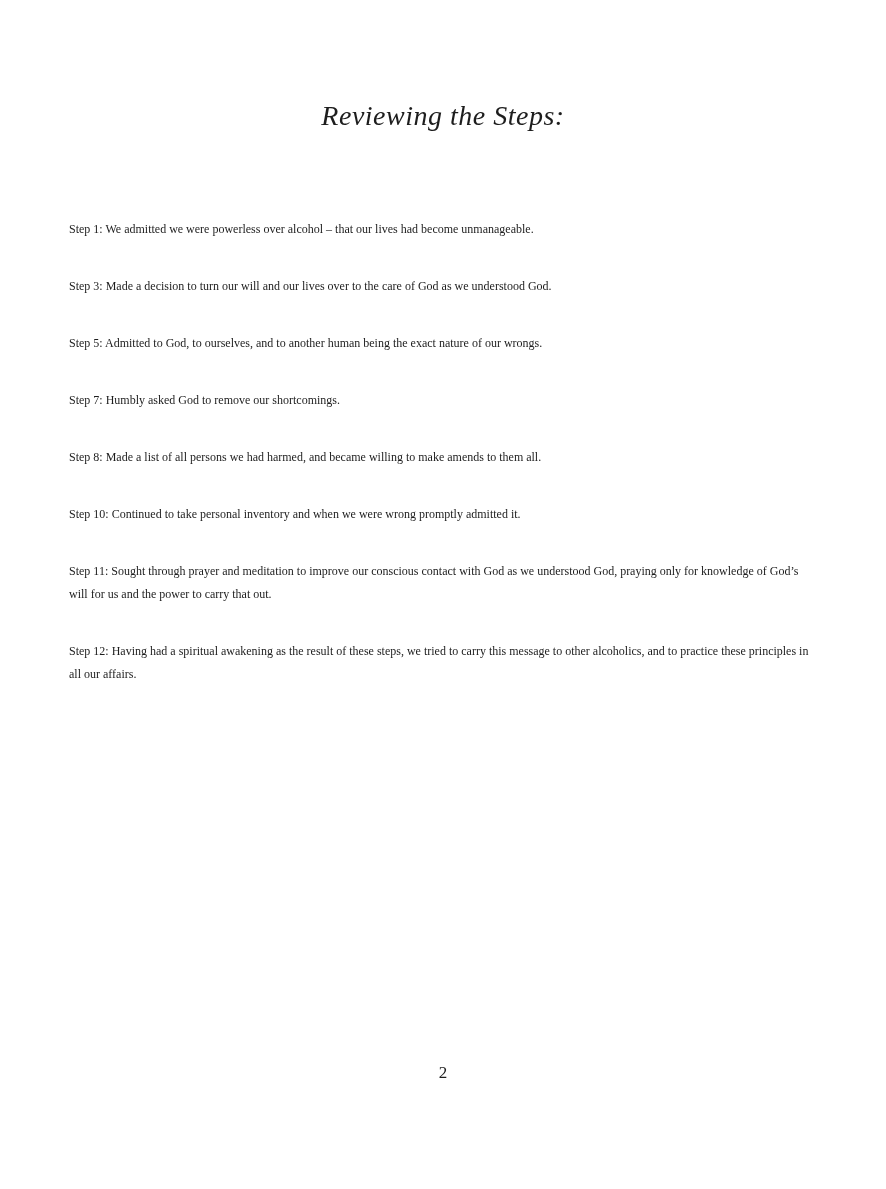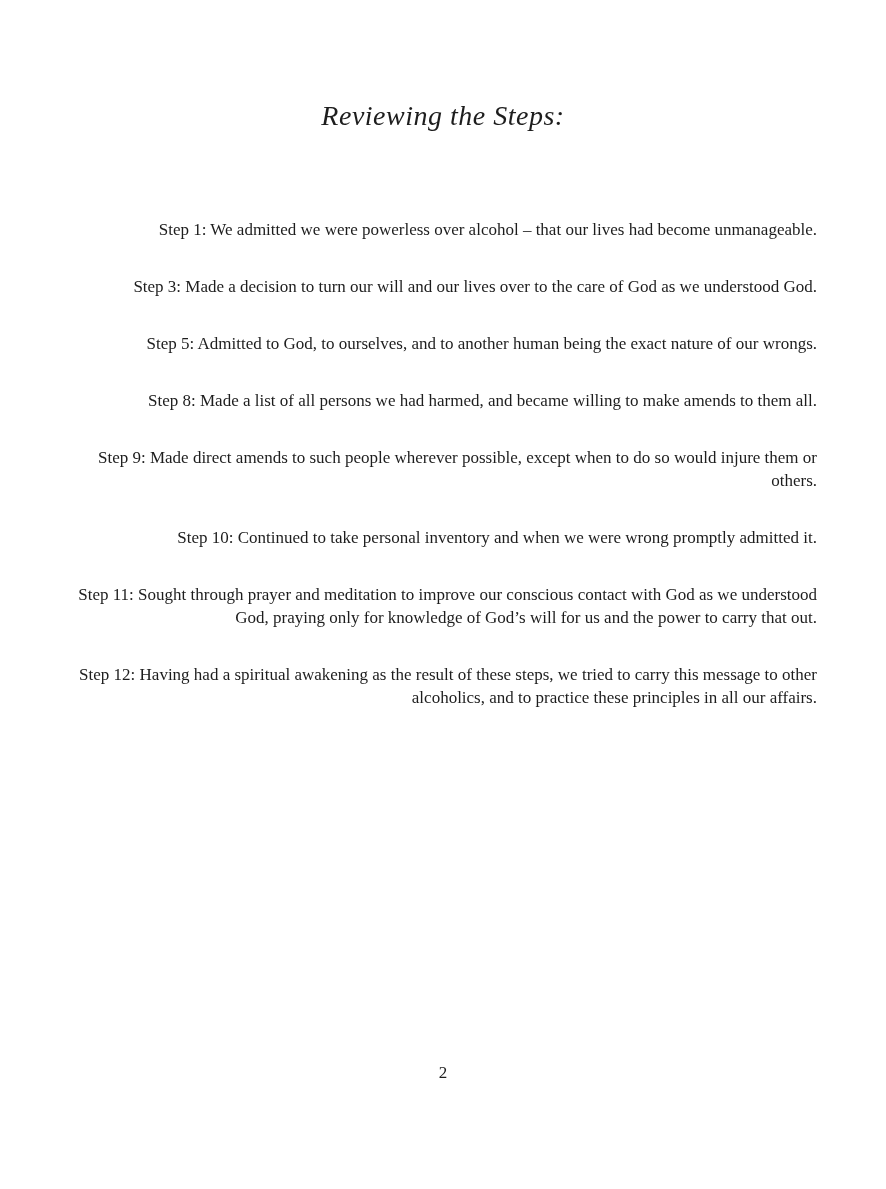--- a/index.html
+++ b/index.html
@@ -25,23 +25,23 @@
     letter-spacing: 0.5px;
     text-align: center;
     margin: 0;
     padding-top: 100px;
   }
   .steps {
     margin: 86px auto 0;
     max-width: 748px;
   }
   .step {
-    font-size: 17px;
+    font-size: 12px;
     line-height: 23px;
-    text-align: right;
+    text-align: left;
     margin: 0 0 34px 0;
   }
   .page-number {
     position: absolute;
     bottom: 40px;
     left: 0;
     width: 100%;
     text-align: center;
     font-size: 17px;
   }
@@ -49,21 +49,21 @@
 </head>
 <body>
 
 <div class="page">
   <h1 class="title">Reviewing the Steps:</h1>
 
   <div class="steps">
     <p class="step">Step 1: We admitted we were powerless over alcohol – that our lives had become unmanageable.</p>
     <p class="step">Step 3: Made a decision to turn our will and our lives over to the care of God as we understood God.</p>
     <p class="step">Step 5: Admitted to God, to ourselves, and to another human being the exact nature of our wrongs.</p>
+    <p class="step">Step 7: Humbly asked God to remove our shortcomings.</p>
     <p class="step">Step 8: Made a list of all persons we had harmed, and became willing to make amends to them all.</p>
-    <p class="step">Step 9: Made direct amends to such people wherever possible, except when to do so would injure them or others.</p>
     <p class="step">Step 10: Continued to take personal inventory and when we were wrong promptly admitted it.</p>
     <p class="step">Step 11: Sought through prayer and meditation to improve our conscious contact with God as we understood God, praying only for knowledge of God’s will for us and the power to carry that out.</p>
     <p class="step">Step 12: Having had a spiritual awakening as the result of these steps, we tried to carry this message to other alcoholics, and to practice these principles in all our affairs.</p>
   </div>
 
   <div class="page-number">2</div>
 </div>
 
 </body></html>

